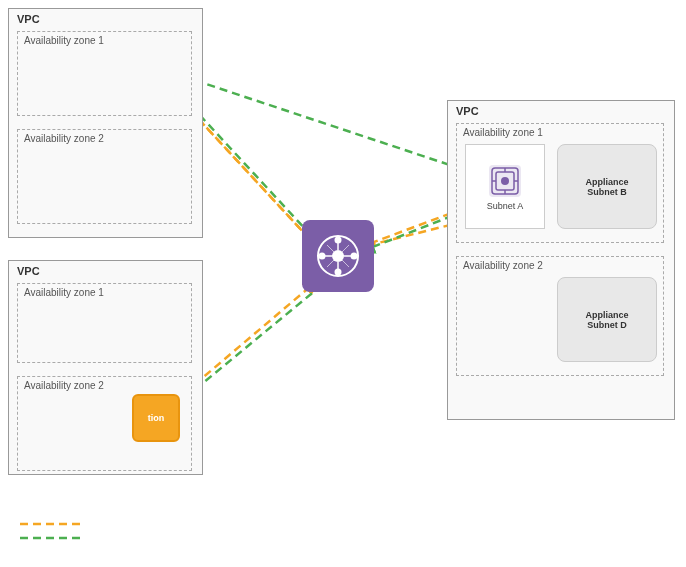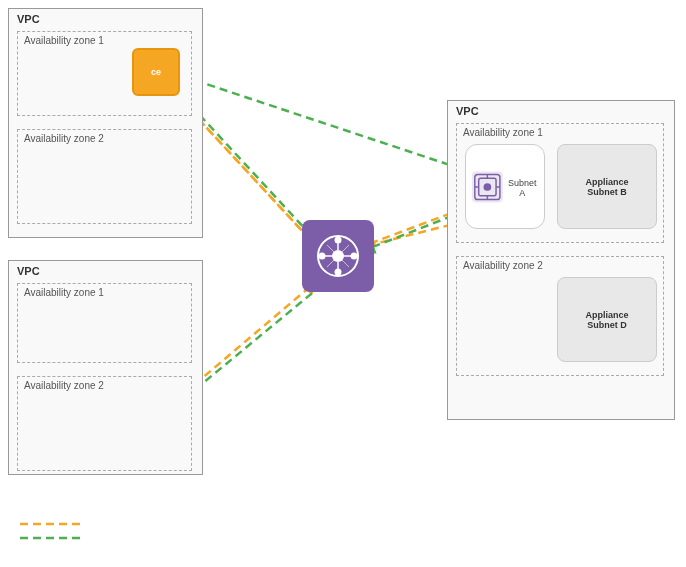--- a/index.html
+++ b/index.html
@@ -71,23 +71,23 @@
       top: 100px;
       width: 228px;
       height: 320px;
     }
 
     
     .subnet-box {
       position: absolute;
       border: 1.5px solid #ccc;
       background: #fff;
-      border-radius: 12px;
-      display: flex;
-      flex-direction: row;
+      border-radius: 0;
+      display: flex;
+      flex-direction: column;
       align-items: center;
       justify-content: center;
       padding: 4px;
     }
 
     .subnet-label {
       font-size: 9px;
       color: #444;
       text-align: center;
       margin-top: 2px;
@@ -195,34 +195,34 @@
   <div class="vpc-box vpc-left-top">
     <span class="vpc-label">VPC</span>
     <div class="az-box" style="left:8px;top:22px;width:175px;height:85px;">
       <span class="az-label">Availability zone 1</span>
     </div>
     <div class="az-box" style="left:8px;top:120px;width:175px;height:95px;">
       <span class="az-label">Availability zone 2</span>
     </div>
   </div>
 
-  <div class="orange-box" style="left:132px; top:48px;">
-    <span>ce</span>
-  </div>
 
   <div class="vpc-box vpc-left-bottom">
     <span class="vpc-label">VPC</span>
     <div class="az-box" style="left:8px;top:22px;width:175px;height:80px;">
       <span class="az-label">Availability zone 1</span>
     </div>
     <div class="az-box" style="left:8px;top:115px;width:175px;height:95px;">
       <span class="az-label">Availability zone 2</span>
     </div>
   </div>
 
+  <div class="orange-box" style="left:132px; top:394px;">
+    <span>tion</span>
+  </div>
 
   <div class="central-hub" style="left:302px; top:220px;">
     <svg width="50" height="50" viewBox="0 0 50 50">
       <circle cx="25" cy="25" r="20" fill="none" stroke="white" stroke-width="2"></circle>
       <circle cx="25" cy="25" r="6" fill="white"></circle>
       <circle cx="25" cy="9" r="3.5" fill="white"></circle>
       <circle cx="25" cy="41" r="3.5" fill="white"></circle>
       <circle cx="9" cy="25" r="3.5" fill="white"></circle>
       <circle cx="41" cy="25" r="3.5" fill="white"></circle>
       <line x1="25" y1="12" x2="25" y2="19" stroke="white" stroke-width="1.5"></line>

